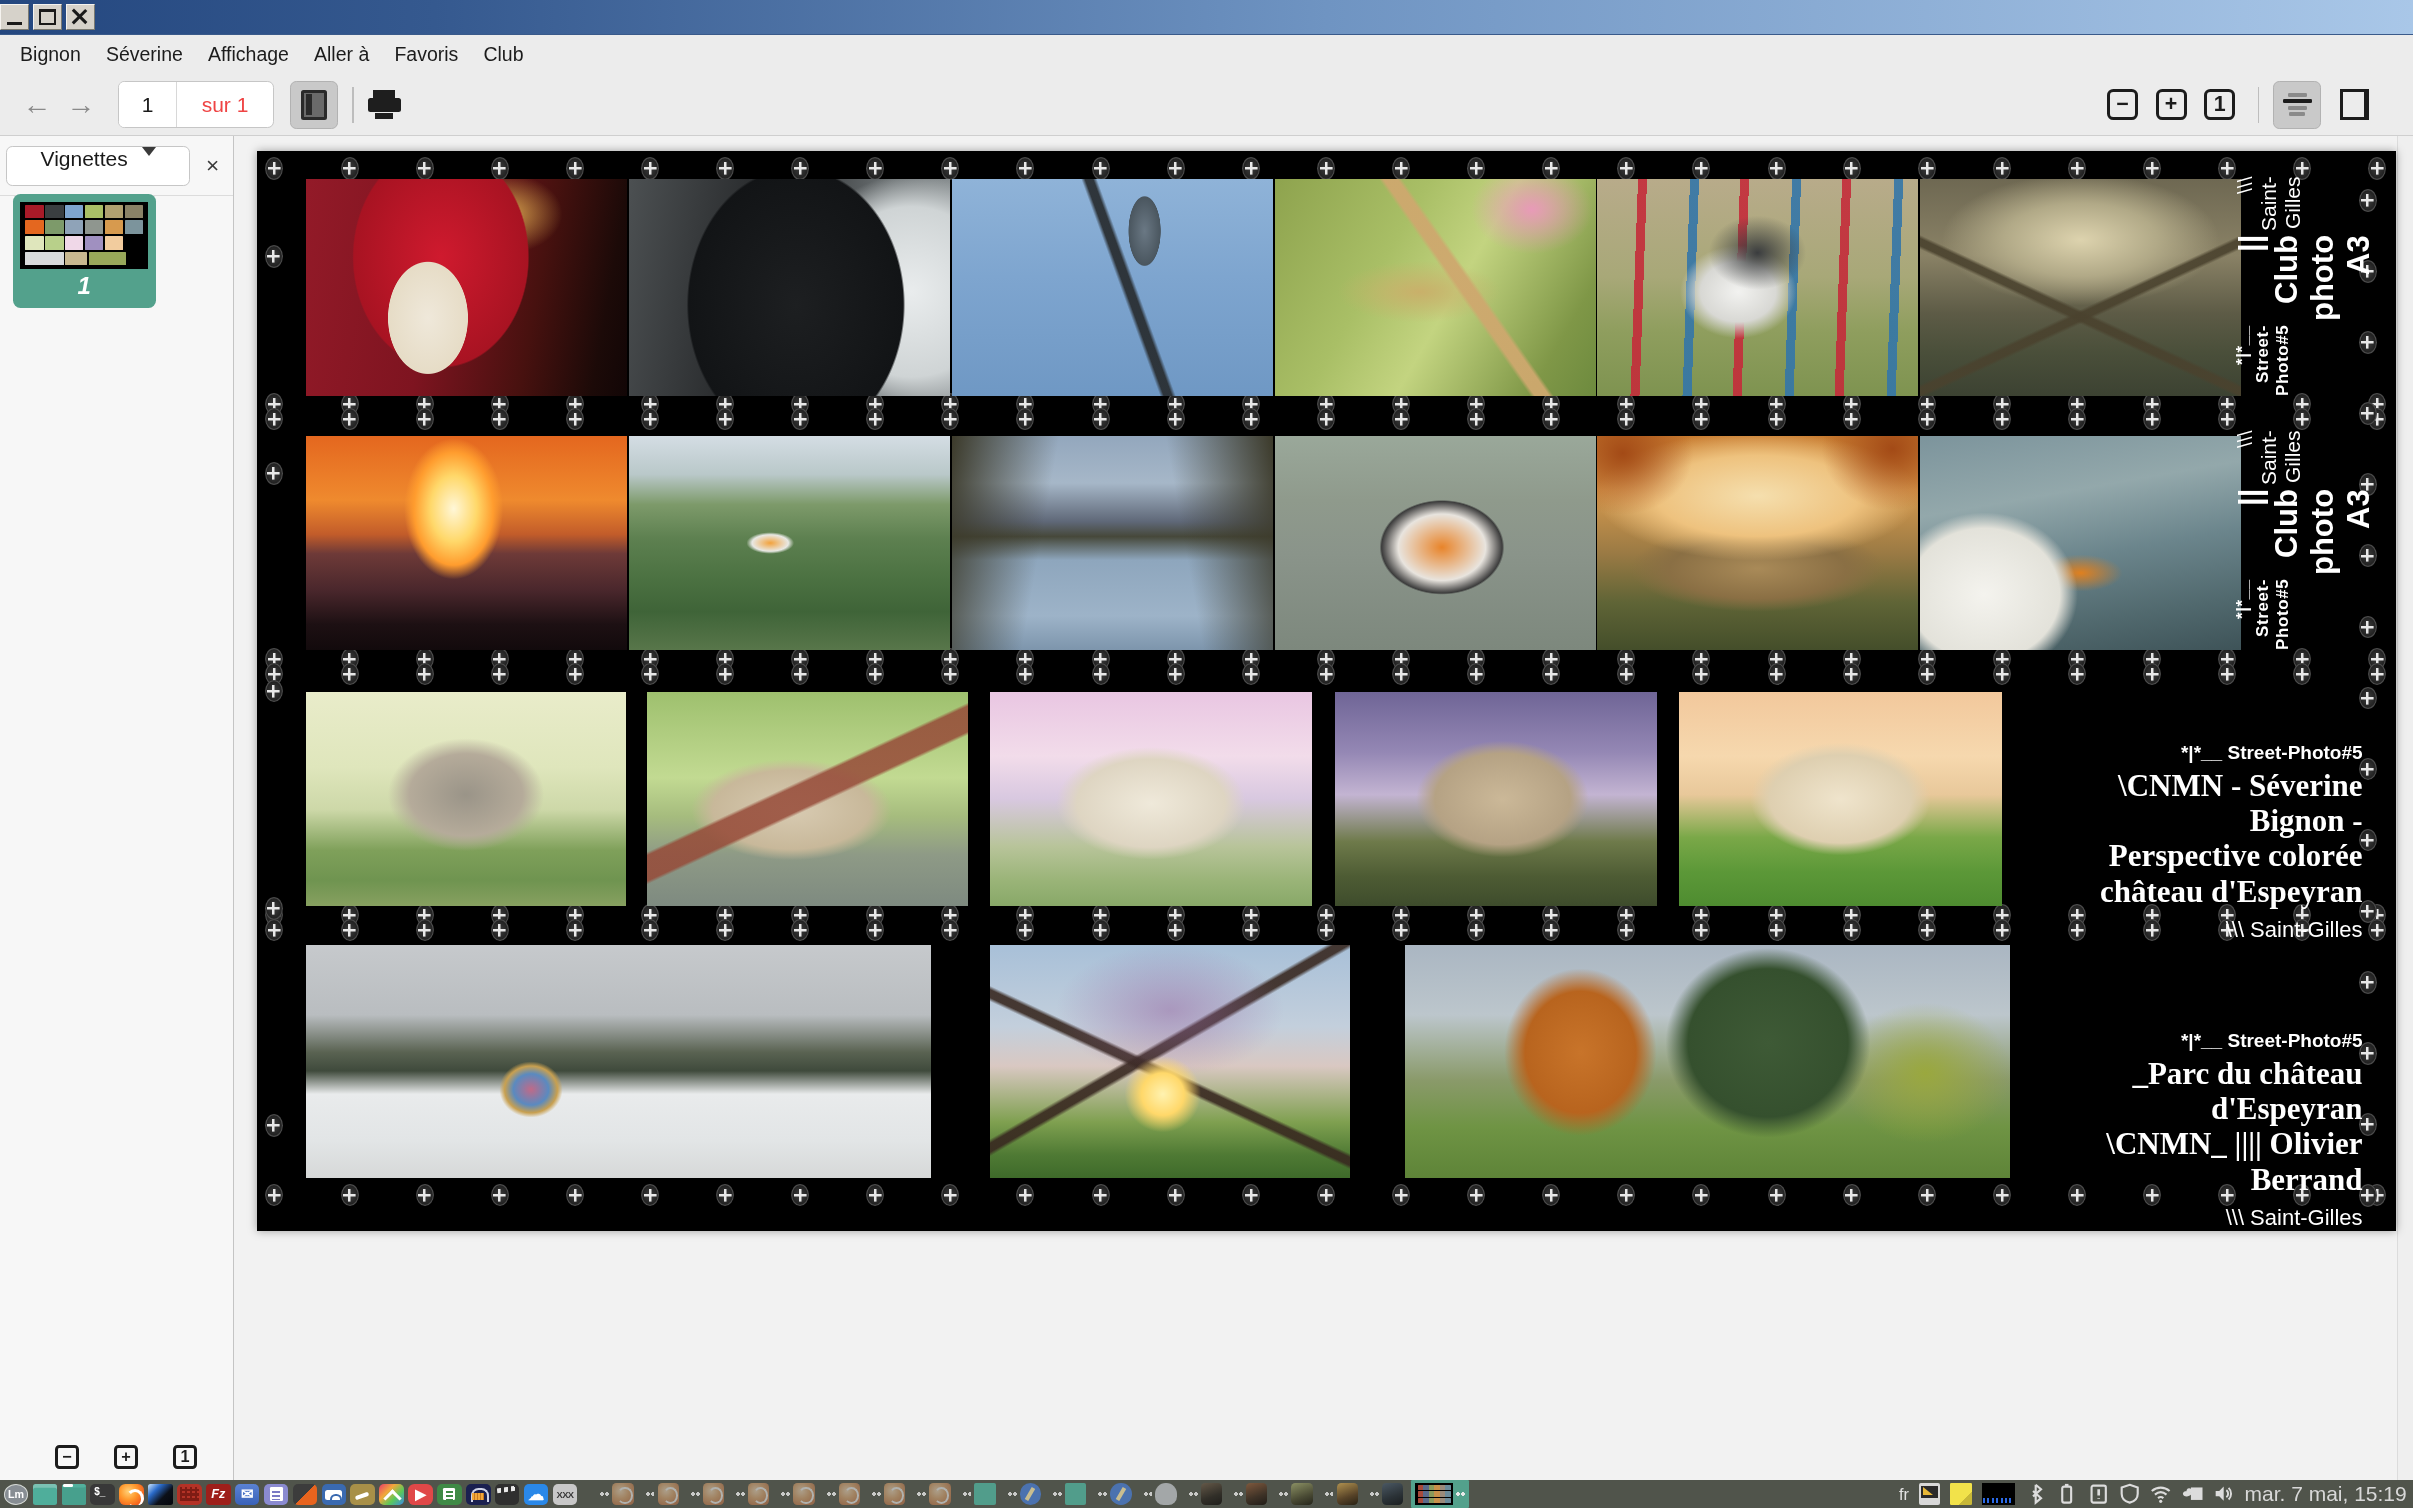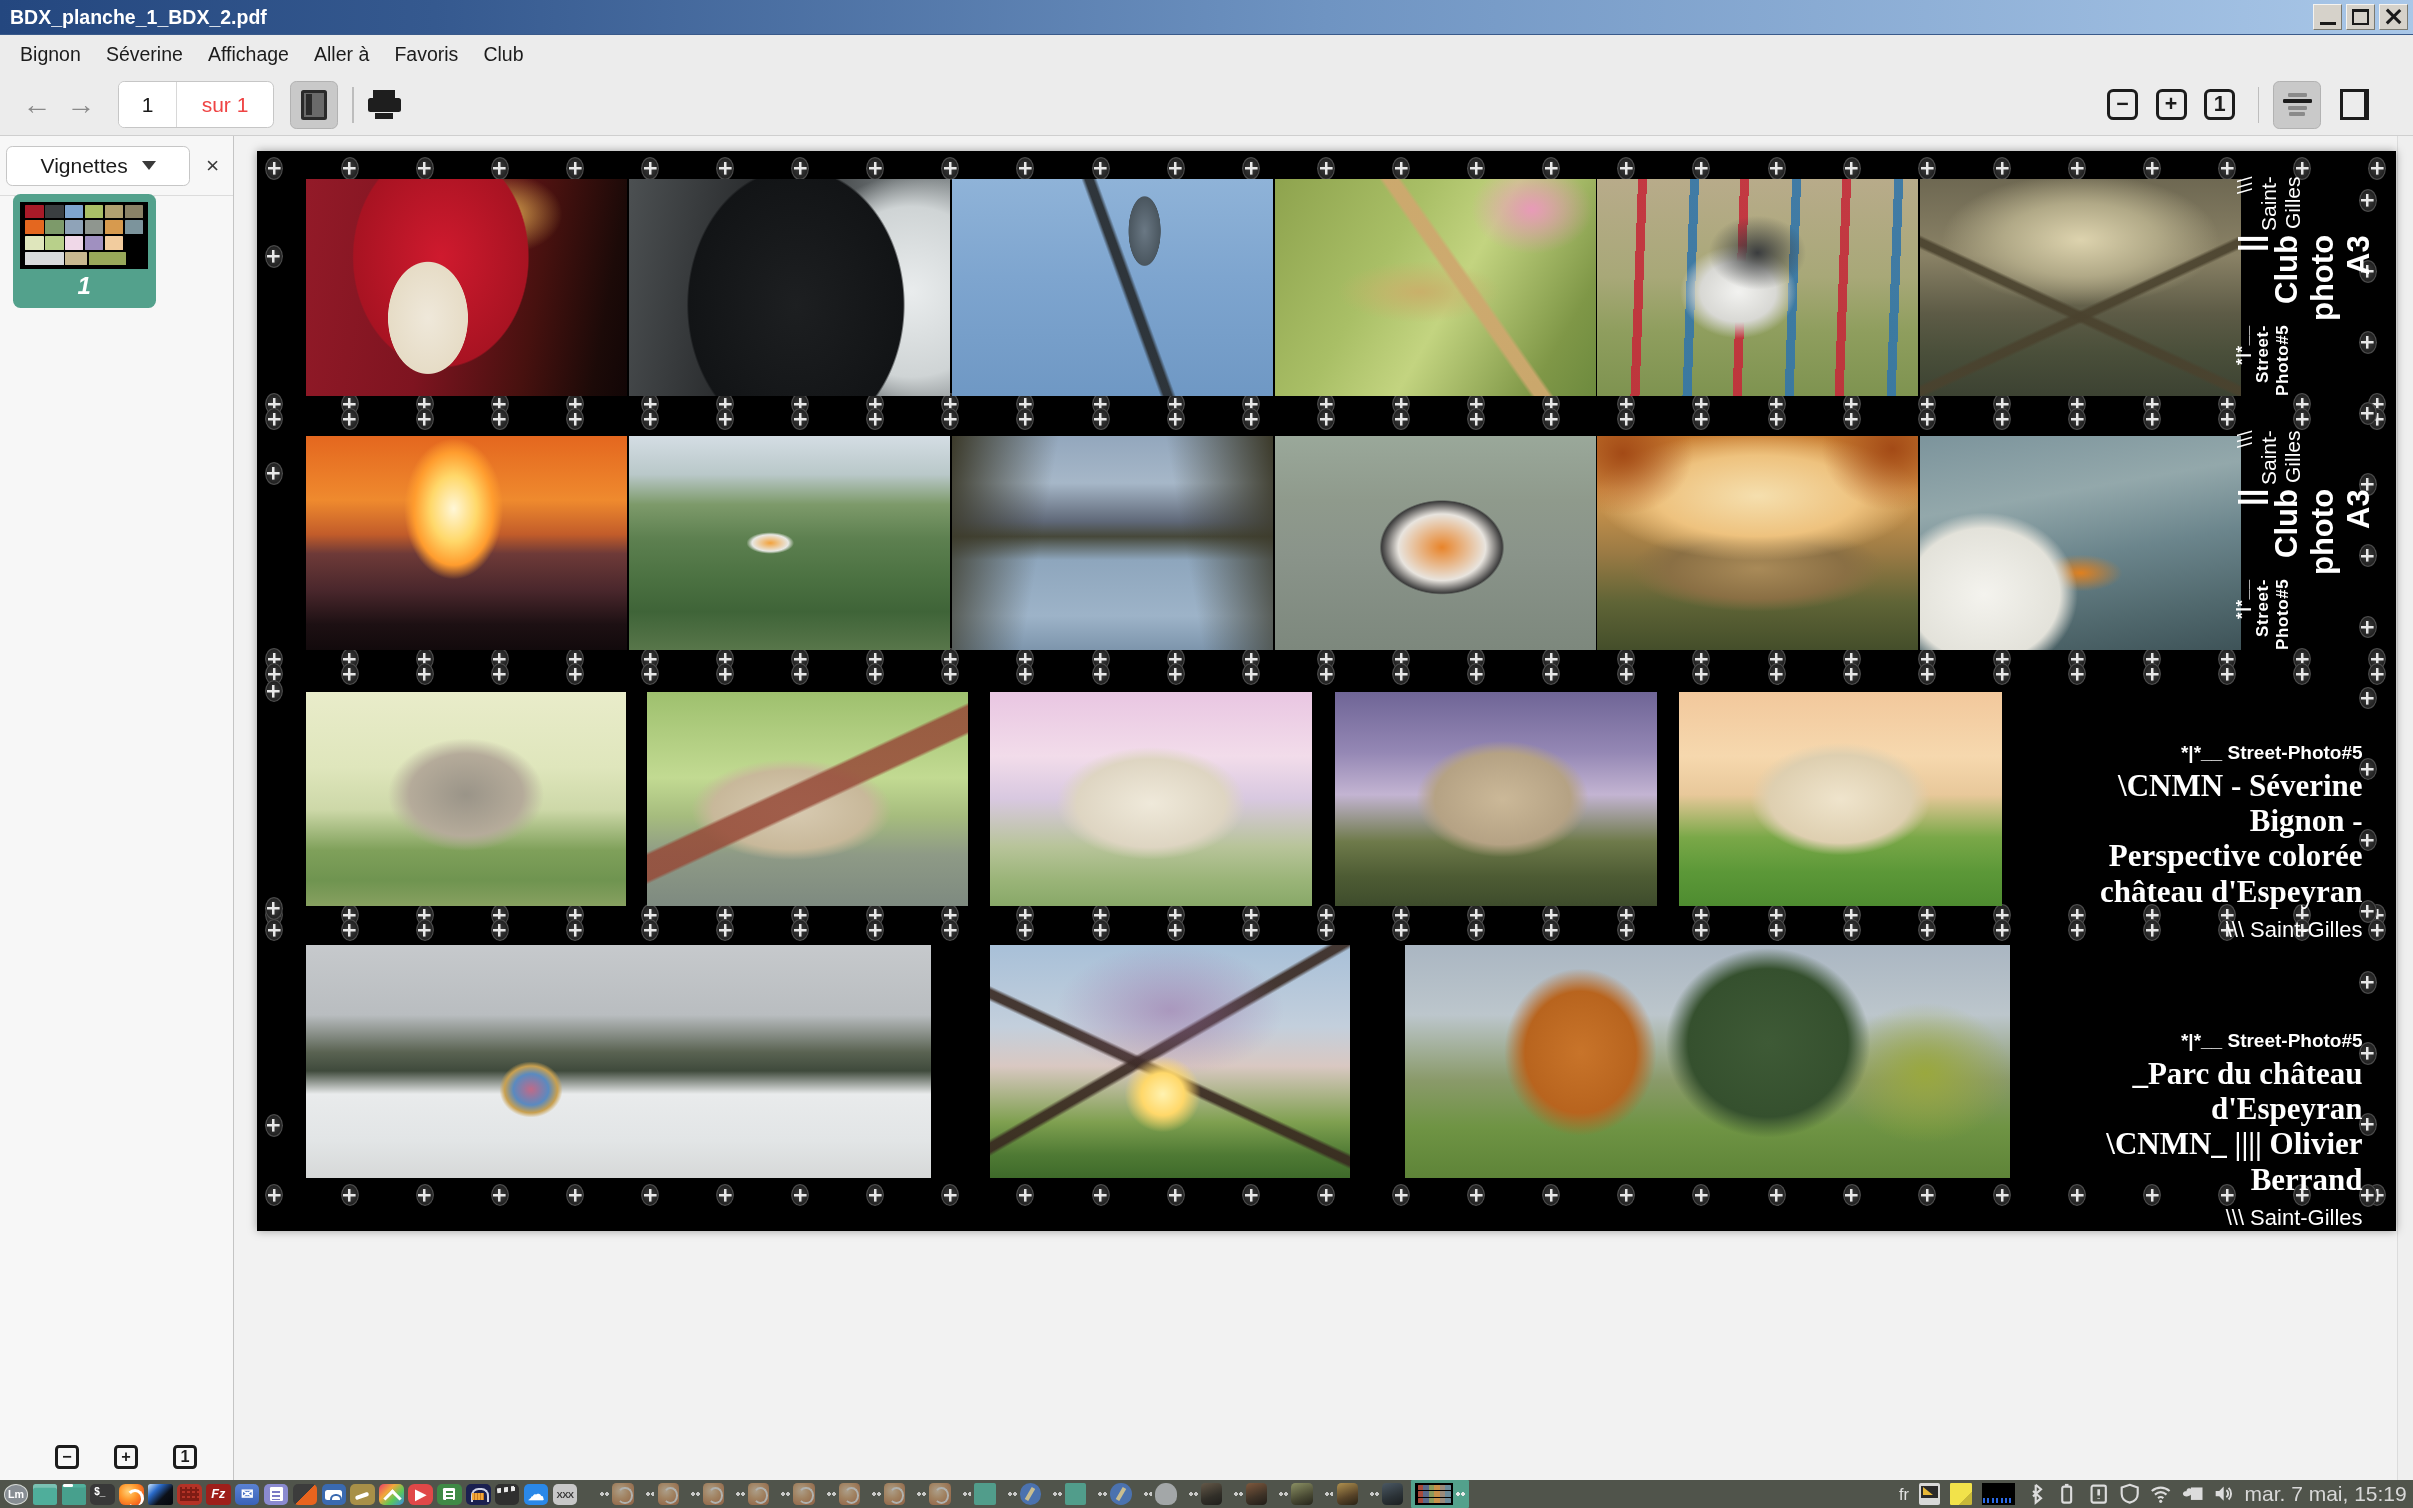--- a/index.html
+++ b/index.html
@@ -51,21 +51,21 @@
   .pages-icon { width:29px; height:31px; position:relative; }
   .pages-icon::before { content:""; position:absolute; right:0; bottom:0; width:21.4px; height:25px; border:3.1px solid #1c1c1c; }
   .pages-icon::after { content:""; position:absolute; left:0; top:0; width:21.4px; height:25px; border:3.1px solid #1c1c1c; background:#ececec; }
   .pages-icon i { position:absolute; left:5px; top:6.3px; width:11.3px; height:3.1px; background:#1c1c1c; }
   .pages-icon i+i { top:12.6px; width:7.5px; }
 
   
   .sidebar { position:absolute; left:0; top:136px; width:234px; bottom:28px; background:#f7f7f7; border-right:1.3px solid #c4c4c4; }
   .sb-head { height:60px; border-bottom:1.3px solid #dcdcdc; display:flex; align-items:center; padding:0 6.3px; gap:8.8px; }
   .sb-select { flex:1; height:40px; background:#fff; border:1.3px solid #c6c6c6; border-radius:6.3px;
-    display:flex; align-items:center; justify-content:center; gap:14px; font-size:21px; color:#1a1a1a; }
+    display:flex; justify-content:center; gap:14px; font-size:21px; color:#1a1a1a; }
   .sb-select .tri { width:0; height:0; border-left:7.5px solid transparent; border-right:7.5px solid transparent; border-top:9.4px solid #3a3a3a; }
   .sb-close { font-size:22.6px; color:#3a3a3a; width:28px; text-align:center; }
   .thumb-sel { position:absolute; left:12.6px; top:58px; width:143px; height:114px; background:#53a18c; border-radius:7.5px; }
   .thumb-page { position:absolute; left:7.5px; top:7.5px; width:128px; height:67px; background:#000; padding:3.1px 5px; display:flex; flex-direction:column; gap:1.9px; }
   .trow { display:flex; gap:1.3px; flex:1; }
   .trow i { flex:1; border-radius:0.6px; }
   .thumb-num { position:absolute; left:0; right:0; top:78px; text-align:center; color:#fff; font-size:24px; font-style:italic; font-weight:bold; }
   .sb-bottom { position:absolute; left:0; right:0; bottom:11.3px; display:flex; gap:35px; padding-left:55px; }
   .zbox.small { width:24px; height:24px; border-width:3.1px; font-size:16.3px; margin:0; border-radius:4.4px; }
 
@@ -265,21 +265,20 @@
   .t-notes { background:linear-gradient(135deg,#f2e24a 70%,#c8b838 70%); border-radius:1.3px; }
   .t-graph { width:33px; background:#000; }
   .t-graph::before { content:""; position:absolute; left:1.3px; right:1.3px; bottom:1.3px; height:5px;
     background:repeating-linear-gradient(90deg,#2a6ae8 0 1.9px,transparent 1.9px 4.4px); }
   .clock { color:#d8d8d8; font-size:21px; white-space:nowrap; }
 </style>
 </head>
 <body>
 
 <div class="titlebar">
-  <div class="title">BDX_planche_1_BDX_2.pdf</div>
   <div class="winbtns">
     <div class="wbtn min">
         <i></i>
       </div>
     <div class="wbtn max">
         <i></i>
       </div>
     <div class="wbtn cls">
         <i></i>
         <i></i>

